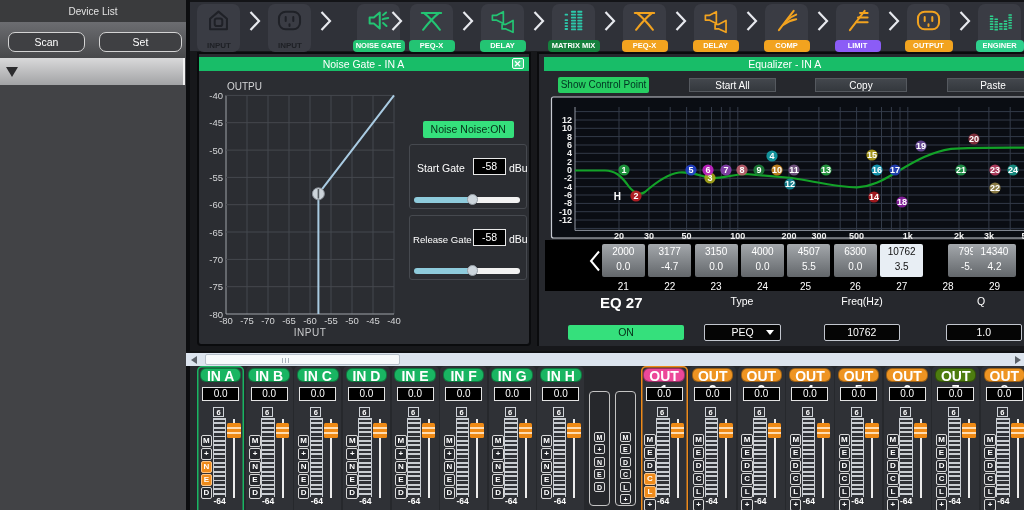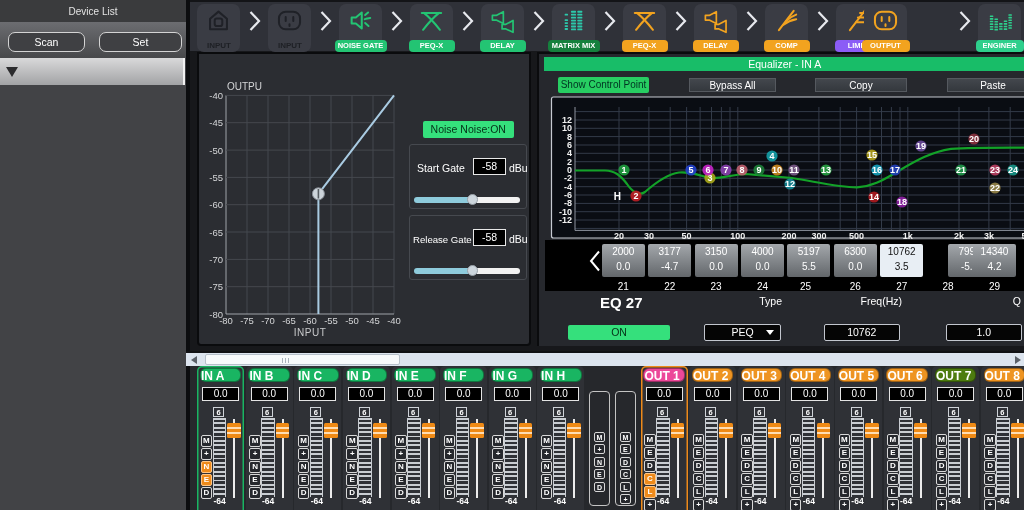--- a/index.html
+++ b/index.html
@@ -31,32 +31,32 @@
 .ngthumb {position:absolute;left:53px;top:-3px;width:11px;height:11px;border-radius:50%;background:#cdd6dd;border:1px solid #98a0a8}
 #eqpanel {position:absolute;left:537px;top:52px;width:487px;height:294px;background:#26282d;border-top:2px solid #0a0b0d;border-left:2px solid #0a0b0d}
 #eqtitle {position:absolute;left:4.5px;top:2.5px;width:482.5px;height:14px;background:#18bd68;color:#fff;font-size:10.5px;text-align:center;line-height:14px}
 .eqbtn {position:absolute;top:24px;height:14px;background:linear-gradient(#43474d,#34383d);border:1px solid #55595f;color:#fff;font-size:10px;text-align:center;line-height:13px}
 #eqscp {position:absolute;left:19px;top:23px;width:91px;height:15.5px;background:#27ce62;border-radius:2px;color:#032;font-size:10px;text-align:center;line-height:15px}
 .vstrip {position:absolute;left:6px;top:185.5px;width:481px;height:51.5px;background:#000}
 .vcell {position:absolute;top:4px;width:43px;height:33px;border-radius:2px;background:linear-gradient(#a3a7ab,#63676b);color:#fff;font-size:10px;text-align:center;padding-top:1.5px;line-height:14.5px}
 .vcell.sel {background:#e8eef4;color:#111}
 .vnum {position:absolute;top:41px;width:43px;color:#fff;font-size:10px;text-align:center}
 #eq27 {position:absolute;left:61px;top:240px;color:#fff;font-size:15px;font-weight:bold}
-#eqon {position:absolute;left:29px;top:270.5px;width:102px;height:15.5px;background:#35e07c;border-radius:2px;color:#053018;font-size:10.5px;text-align:center;line-height:15px}
-.eqflab {position:absolute;top:241px;color:#fff;font-size:10.5px;text-align:right;width:80px}
+#eqon {position:absolute;left:29px;top:270.5px;width:116px;height:15.5px;background:#35e07c;border-radius:2px;color:#053018;font-size:10.5px;text-align:center;line-height:15px}
+.eqflab {position:absolute;top:241px;color:#fff;font-size:10.5px;text-align:center;width:80px}
 .eqfbox {position:absolute;top:270px;height:16.5px;background:#050505;border:1px solid #c2c6ce;border-radius:2px;color:#fff;font-size:10.5px;text-align:center;line-height:15px}
 
 #hscroll {position:absolute;left:186px;top:350.5px;width:838px;height:15px;background:#dce4ee;border-top:2px solid #101114}
 #hthumb {position:absolute;left:19px;top:1.5px;width:195px;height:11px;background:#f7fafc;border:1px solid #b6c0ca;border-radius:2px}
 #hgrip {position:absolute;left:76px;top:3px;width:9px;height:5px;background:repeating-linear-gradient(to right,#a8b2bc 0 1px,transparent 1px 3px)}
 .harr {position:absolute;top:3px;width:0;height:0;border-top:4.5px solid transparent;border-bottom:4.5px solid transparent}
 
 #mixer {position:absolute;left:190px;top:366px;width:834px;height:144px;background:#26282c}
 .strip {position:absolute;top:0;width:47.2px;height:150px;background:#2f3136;border-radius:5px}
-.slabel {position:absolute;left:2.8px;top:1.5px;width:41.5px;height:14.5px;border-radius:6px;border:1px solid rgba(0,0,0,0.35);color:#fff;font-size:12px;font-weight:bold;text-align:left;line-height:14px}
+.slabel {position:absolute;left:2.8px;top:1.5px;width:41.5px;height:14.5px;border-radius:6px;border:1px solid rgba(0,0,0,0.35);color:#fff;font-size:14px;font-weight:bold;text-align:center;line-height:14px}
 .sval {position:absolute;left:5px;top:21px;width:37px;height:14px;background:#000;border:1px solid #e4e4e4;color:#fff;font-size:10px;text-align:center;line-height:12.5px}
 .s6 {position:absolute;left:16px;top:40.5px;width:11px;height:10px;border:1px solid #cfd3d8;color:#fff;font-size:7.5px;font-weight:bold;text-align:center;line-height:9px}
 .smeter {position:absolute;left:15.5px;top:52px;width:13.5px;height:79px;border-left:1px solid #c9cdd2;border-right:1px solid #c9cdd2;background:repeating-linear-gradient(to bottom,#c9cdd2 0 1.8px,transparent 1.8px 4.4px)}
 .strack {position:absolute;left:36px;top:53px;width:2px;height:79px;background:#ececec}
 .shandle {position:absolute;left:30.2px;top:56.5px;width:13.5px;height:15px;border-radius:1.5px;background:linear-gradient(to bottom,#ef8a15 0 4px,#ffddb3 4px 6px,#ef8a15 6px 9px,#ffddb3 9px 11px,#ef8a15 11px 15px)}
 .sbtn {position:absolute;left:3.6px;width:11.5px;height:11.5px;background:#26282d;border:1px solid #d8d8d8;border-radius:2px;color:#fff;font-size:8px;font-weight:bold;text-align:center;line-height:10.5px}
 .sbtn.on {background:#ee8a1a;border-color:#ffc584}
 .sm64 {position:absolute;left:12px;top:129.5px;width:21px;color:#fff;font-size:8.5px;font-weight:bold;text-align:center}
 .nbox {position:absolute;top:25px;width:21.5px;height:115px;border:1px solid #c4c4c4;border-radius:4px}
 .nbtn {position:absolute;left:4.7px;width:10.5px;height:10px;background:#26282d;border:1px solid #d8d8d8;border-radius:2px;color:#fff;font-size:7px;font-weight:bold;text-align:center;line-height:9px}
@@ -77,21 +77,21 @@
       <div class="tile" style="left:78.0px">
         <div class="ticon"><svg width="27" height="27" viewBox="0 0 32 32" fill="none" stroke="#1f2127" stroke-width="2.4" stroke-linecap="round" stroke-linejoin="round">
             <rect x="3.5" y="5.5" width="25" height="21" rx="8"></rect>
             <path d="M11.5 12 V16.5 M20.5 12 V16.5 M16 20.5 V22.5"></path>
           </svg></div>
         <div class="tlabel">INPUT</div>
       </div>
       <svg class="chev" style="left:130.0px" width="12" height="20" viewBox="0 0 12 20">
         <path d="M1.5 1 L10 10 L1.5 19" stroke="#e7e9ee" stroke-width="2.2" fill="none"></path>
       </svg>
-      <div class="tile" style="left:149.0px">
+      <div class="tile" style="left:167px">
         <div class="ticon"><svg width="27" height="27" viewBox="0 0 32 32" fill="none" stroke="#23c473" stroke-width="2.4" stroke-linecap="round" stroke-linejoin="round">
             <path d="M5.5 12.5 H10.5 L17.5 6.5 V25.5 L10.5 19.5 H5.5 Z"></path>
             <path d="M21.5 9.5 L25 6.5 M22.5 14 L27.5 13 M21.5 19 L25.5 22.5 M21 14.5 l0 0"></path>
           </svg></div>
         <div class="badge" style="width:52px;left:-4.5px;background:#23c473">NOISE GATE</div>
       </div>
       <svg class="chev" style="left:201.0px" width="12" height="20" viewBox="0 0 12 20">
         <path d="M1.5 1 L10 10 L1.5 19" stroke="#e7e9ee" stroke-width="2.2" fill="none"></path>
       </svg>
       <div class="tile" style="left:220.0px">
@@ -181,21 +181,21 @@
       <div class="tile" style="left:646.0px">
         <div class="ticon"><svg width="27" height="27" viewBox="0 0 32 32" fill="none" stroke="#f2a31f" stroke-width="2.4" stroke-linecap="round" stroke-linejoin="round">
             <path d="M7 27.5 L24.5 4.5"></path>
             <path d="M14.5 18 H28 M16.5 12.5 H28 M19 7 H28"></path>
           </svg></div>
         <div class="badge" style="width:46px;left:-1.5px;background:#8b5cf6">LIMIT</div>
       </div>
       <svg class="chev" style="left:698.0px" width="12" height="20" viewBox="0 0 12 20">
         <path d="M1.5 1 L10 10 L1.5 19" stroke="#e7e9ee" stroke-width="2.2" fill="none"></path>
       </svg>
-      <div class="tile" style="left:674px">
+      <div class="tile" style="left:717.0px">
         <div class="ticon"><svg width="27" height="27" viewBox="0 0 32 32" fill="none" stroke="#f2a31f" stroke-width="2.4" stroke-linecap="round" stroke-linejoin="round">
             <rect x="3.5" y="5.5" width="25" height="21" rx="8"></rect>
             <path d="M11.5 12 V16.5 M20.5 12 V16.5 M16 20.5 V22.5"></path>
           </svg></div>
         <div class="badge" style="width:48px;left:-2.5px;background:#f2a31f">OUTPUT</div>
       </div>
       <svg class="chev" style="left:769.0px" width="12" height="20" viewBox="0 0 12 20">
         <path d="M1.5 1 L10 10 L1.5 19" stroke="#e7e9ee" stroke-width="2.2" fill="none"></path>
       </svg>
       <div class="tile" style="left:788.0px">
@@ -233,20 +233,21 @@
   <div id="sb-band">
     <div class="sb-btn" style="left:8px;width:77px">Scan</div>
     <div class="sb-btn" style="left:99px;width:83px">Set</div>
   </div>
   <div id="sb-light">
         <div id="sb-tri"></div>
       </div>
 </div>
 <div id="sb-edge"></div>
 <div id="ngpanel">
+  <div id="ngtitle">Noise Gate - IN A<div id="ngclose">✕</div></div>
   <div id="ngon">Noise Noise:ON</div>
   <div class="nggroup" style="top:90px">
     <div class="nglab">Start Gate</div>
         <div class="ngbox">-58</div>
         <div class="ngdbu">dBu</div>
     <div class="ngslider">
           <div class="ngthumb"></div>
         </div>
   </div>
   <div class="nggroup" style="top:161px">
@@ -297,21 +298,21 @@
       <text x="394" y="324" fill="#d4d5d7" font-size="9.5" text-anchor="middle">-40</text>
       <text x="227" y="90" fill="#d4d5d7" font-size="10">OUTPU</text>
       <text x="310" y="336" fill="#c9cacc" font-size="10" text-anchor="middle" letter-spacing="0.5">INPUT</text>
       <path d="M318.4 314 V193.8 L394 95.4" stroke="#a9cbe2" stroke-width="2" fill="none"></path>
       <circle cx="318.4" cy="193.8" r="6" fill="#cdd4da" stroke="#8a9098" stroke-width="1"></circle>
       <line x1="318.4" y1="189" x2="318.4" y2="198.5" stroke="#555b61" stroke-width="1.6"></line>
     </svg>
 <div id="eqpanel">
   <div id="eqtitle">Equalizer - IN A</div>
   <div id="eqscp">Show Control Point</div>
-  <div class="eqbtn" style="left:150px;width:87px">Bypass All</div>
+  <div class="eqbtn" style="left:150px;width:87px">Start All</div>
   <div class="eqbtn" style="left:276px;width:92px">Copy</div>
   <div class="eqbtn" style="left:408px;width:92px">Paste</div>
   <div class="vstrip">
         <svg style="position:absolute;left:44px;top:10px" width="12" height="22" viewBox="0 0 12 22">
           <path d="M10 1.5 L2 11 L10 20.5" stroke="#fff" stroke-width="2" fill="none"></path>
         </svg>
         <div class="vcell" style="left:56.8px">
           <div>2000</div>
           <div>0.0</div>
         </div>
@@ -325,21 +326,21 @@
           <div>3150</div>
           <div>0.0</div>
         </div>
         <div class="vnum" style="left:149.6px">23</div>
         <div class="vcell" style="left:196.0px">
           <div>4000</div>
           <div>0.0</div>
         </div>
         <div class="vnum" style="left:196.0px">24</div>
         <div class="vcell" style="left:242.4px">
-          <div>5197</div>
+          <div>4507</div>
           <div>5.5</div>
         </div>
         <div class="vnum" style="left:239px">25</div>
         <div class="vcell" style="left:288.8px">
           <div>6300</div>
           <div>0.0</div>
         </div>
         <div class="vnum" style="left:288.8px">26</div>
         <div class="vcell sel" style="left:335.2px">
           <div>10762</div>

